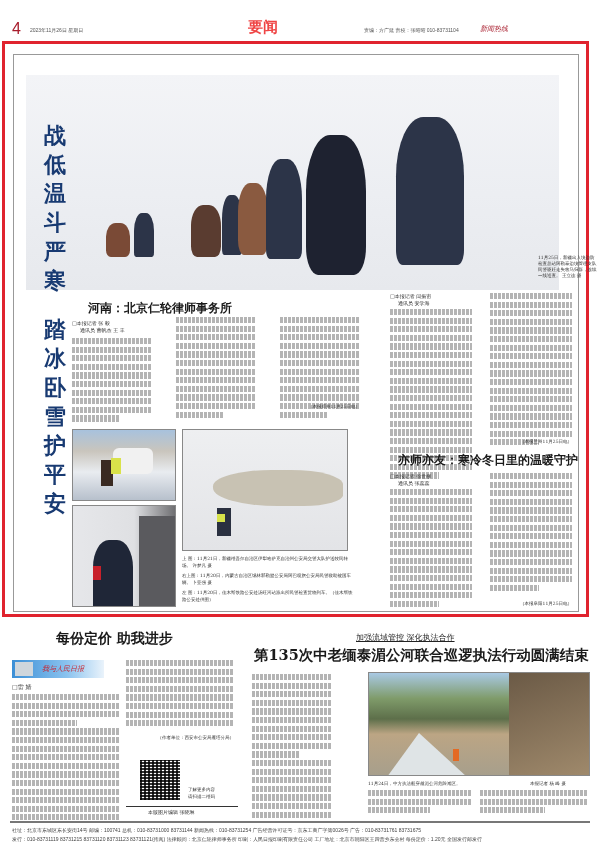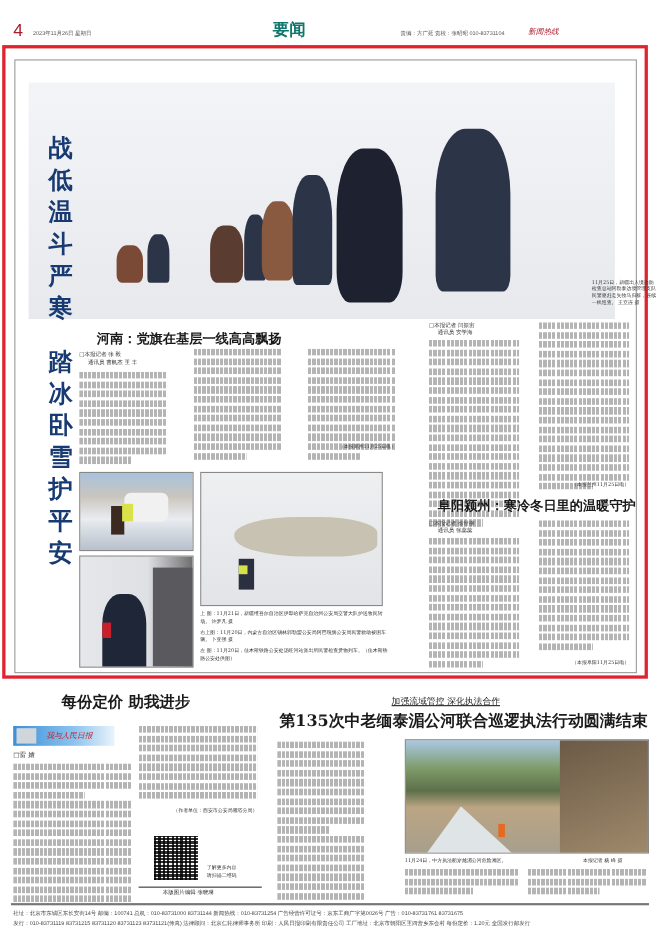--- a/index.html
+++ b/index.html
@@ -3,21 +3,21 @@
 <meta charset="utf-8">
 <style>
   * { box-sizing: border-box; margin: 0; padding: 0; }
   html, body { width: 600px; height: 857px; background: #ffffff; overflow: hidden; }
   body { font-family: "DejaVu Serif", serif; color: #222; position: relative; }
 
   
   .mast { position: absolute; top: 0; left: 0; width: 600px; height: 40px; }
   .pgnum { position: absolute; left: 12px; top: 20px; font-family: "Liberation Sans", sans-serif; font-size: 16px; color: #a81c2c; }
   .pgdate { position: absolute; left: 30px; top: 27px; font-family: "Liberation Sans", sans-serif; font-size: 5px; color: #555; }
-  .section { position: absolute; left: 248px; top: 18px; font-family: "DejaVu Sans", sans-serif; font-weight: bold; font-size: 15px; color: #0f766e; }
+  .section { position: absolute; left: 248px; top: 18px; font-family: "DejaVu Sans", sans-serif; font-weight: bold; font-size: 15px; color: #ef4444; }
   .editors { position: absolute; left: 364px; top: 27px; font-family: "Liberation Sans", sans-serif; font-size: 5px; color: #555; }
   .logo { position: absolute; left: 480px; top: 24px; font-family: "DejaVu Serif", serif; font-style: italic; font-size: 7px; color: #a81c2c; }
 
   
   .redframe { position: absolute; left: 2px; top: 41px; width: 587px; height: 576px; border: 3px solid #e0232e; }
   .innerframe { position: absolute; left: 8px; top: 10px; width: 566px; height: 558px; border: 1px solid #999; }
   .banner { position: absolute; left: 26px; top: -10px; width: 243px; height: 24px;
     background: linear-gradient(90deg, #e7a074 0%, #f2cfae 60%, #f6e0c8 100%); }
   .banner-flag { position: absolute; left: 6px; top: 2px; width: 32px; height: 18px; background: #d11f26; transform: skewY(-8deg); border-radius: 3px; }
   .banner-text { position: absolute; left: 50px; top: 5px; font-size: 10px; font-style: italic; font-weight: bold; color: #b3232a; letter-spacing: 1px; }
@@ -89,21 +89,21 @@
       <div>冰</div>
       <div>卧</div>
       <div>雪</div>
       <div>护</div>
       <div>平</div>
       <div>安</div>
     </div>
 
     <div class="caption-top">11月25日，新疆出入境边防检查总站阿勒泰边境管理支队民警驱赶走失牧马归群，连续一线巡查。  王立连  摄</div>
 
-    <div class="hd" style="left:74px;top:245px;font-size:12px;">河南：党旗在基层一线高高飘扬</div>
+    <div class="hd" style="left:74px;top:245px;font-size:12px;">河南：北京仁轮律师事务所</div>
     <div class="byline" style="left:58px;top:265px;">
       <div>□本报记者  张 毅</div>
       <div style="padding-left:8px">通讯员  曹帆杰  王 丰</div>
     </div>
     <div class="col" style="left:58px;top:283px;width:80px;height:84px;">
       <div class="ln"></div>
         <div class="ln"></div>
         <div class="ln"></div>
         <div class="ln"></div>
         <div class="ln"></div>
@@ -184,21 +184,21 @@
         <div class="ln"></div>
         <div class="ln"></div>
         <div class="ln"></div>
         <div class="ln"></div>
         <div class="ln"></div>
         <div class="ln"></div>
         <div class="ln short"></div>
     </div>
     <div class="cap" style="left:476px;top:383px;width:82px;text-align:right;">（本报兰州11月25日电）</div>
 
-    <div class="hd" style="left:384px;top:397px;font-size:12px;">阜阳颍州：寒冷冬日里的温暖守护</div>
+    <div class="hd" style="left:384px;top:397px;font-size:12px;">亦师亦友：寒冷冬日里的温暖守护</div>
     <div class="byline" style="left:376px;top:418px;">
       <div>□本报记者  徐世柳</div>
       <div style="padding-left:8px">通讯员  张蕊蕊</div>
     </div>
     <div class="col" style="left:376px;top:434px;width:82px;height:118px;">
       <div class="ln"></div>
         <div class="ln"></div>
         <div class="ln"></div>
         <div class="ln"></div>
         <div class="ln"></div>

